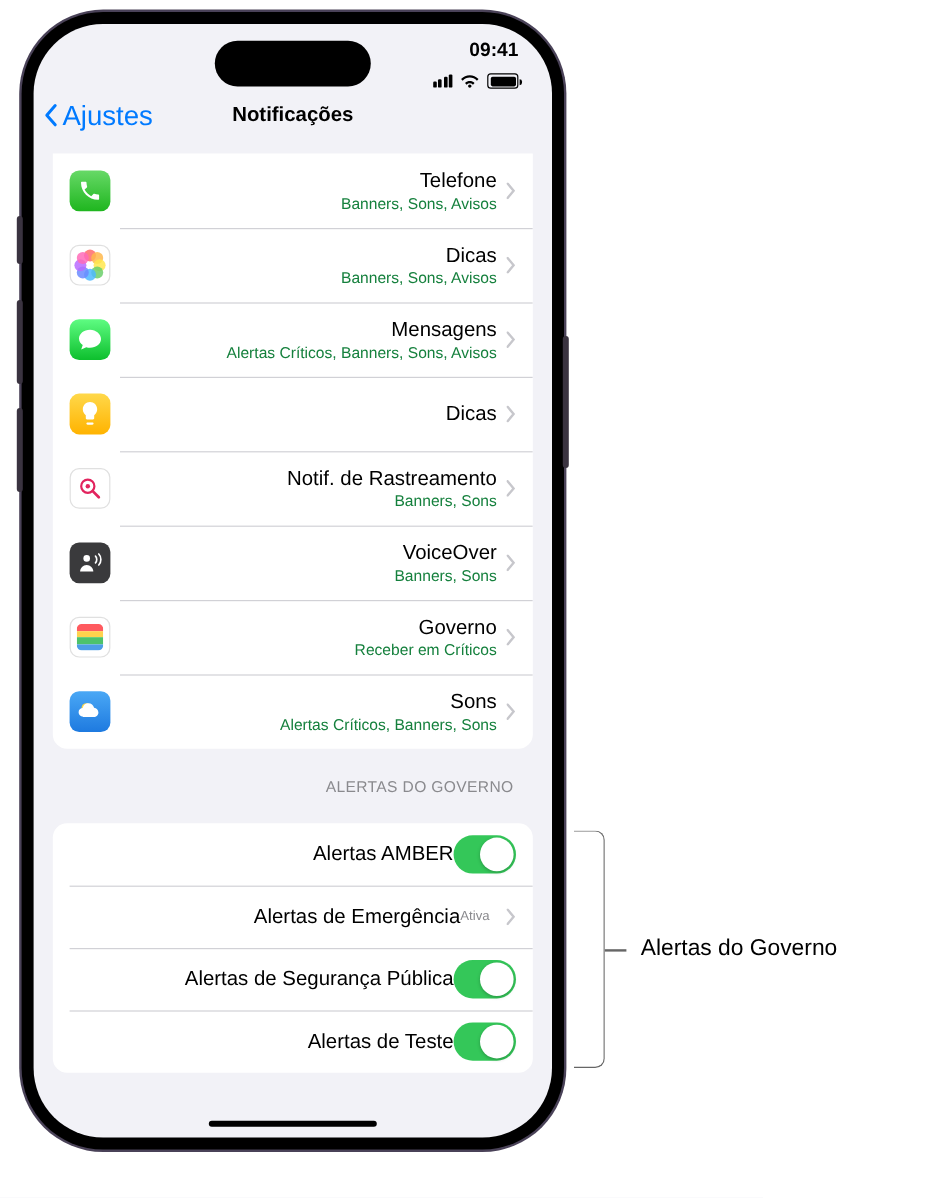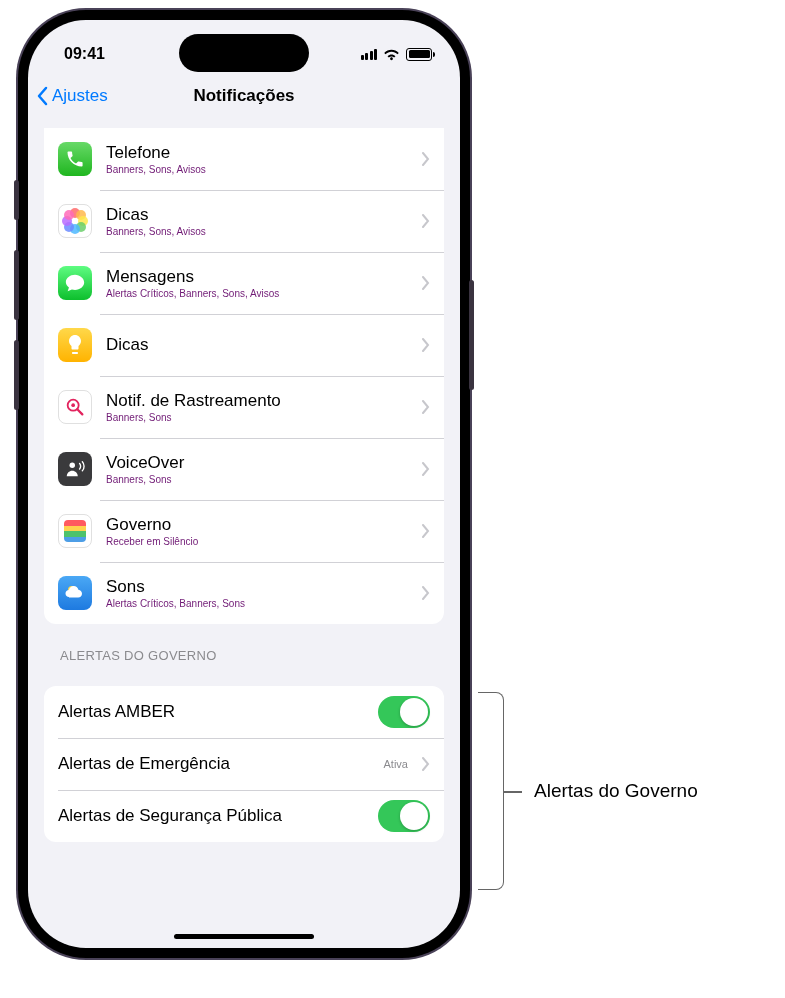--- a/index.html
+++ b/index.html
@@ -48,24 +48,25 @@
     width: 130px;
     height: 38px;
     background: #000;
     border-radius: 20px;
     z-index: 10;
   }
   .status-bar {
     height: 54px;
     display: flex;
     justify-content: space-between;
-    align-items: center;
+    align-items: flex-end;
     padding: 14px 28px 0 36px;
     font-size: 16px;
     font-weight: 600;
+    flex-direction: column;
   }
   .status-right { display: flex; align-items: center; gap: 6px; }
   .signal-bars { display: flex; align-items: flex-end; gap: 1.5px; }
   .signal-bars span { width: 3px; background: #000; border-radius: 1px; }
   .signal-bars span:nth-child(1){height:5px}
   .signal-bars span:nth-child(2){height:7px}
   .signal-bars span:nth-child(3){height:9px}
   .signal-bars span:nth-child(4){height:11px}
   .wifi-icon { width:17px; height:13px; }
   .battery {
@@ -75,28 +76,28 @@
   .battery::after { content:""; position:absolute; right:-3.5px; top:3.5px; width:2px; height:5px; background:#000; border-radius:0 2px 2px 0; }
   .battery-fill { background:#000; height:100%; width:100%; border-radius:1.5px; }
 
   .nav-bar {
     height: 44px;
     display: flex;
     align-items: center;
     position: relative;
     padding: 0 8px;
   }
-  .back-btn { display:flex; align-items:center; color:#007aff; font-size:17px; gap:4px; }
+  .back-btn { display:flex; align-items:center; color:#007aff; font-size:23px; gap:4px; }
   .back-chevron { width:12px; height:20px; }
   .nav-title {
     position:absolute; left:0; right:0; text-align:center;
     font-size:17px; font-weight:600; pointer-events:none;
   }
 
-  .content { padding: 0 16px 20px; }
+  .content { padding: 0 16px 20px; text-align: right; }
   .group {
     background: #fff;
     border-radius: 12px;
     overflow: hidden;
     margin-top: 16px;
   }
   .group.first { margin-top: 10px; border-top-left-radius:0; border-top-right-radius:0; }
   .section-header {
     font-size: 13px;
     color: #8a8a8e;
@@ -120,21 +121,21 @@
   }
   .group.alerts .row + .row::before { left:14px; }
   .app-icon {
     width: 34px; height: 34px; border-radius: 8px;
     margin-right: 14px; flex-shrink:0;
     display:flex; align-items:center; justify-content:center;
     font-size:18px; color:#fff;
   }
   .row-text { flex:1; min-width:0; }
   .row-title { font-size: 17px; color:#000; line-height:1.2; }
-  .row-sub { font-size: 10px; color:#701a75; margin-top:1px; }
+  .row-sub { font-size: 13px; color:#15803d; margin-top:1px; }
   .chevron { width:8px; height:14px; flex-shrink:0; margin-left:8px; }
   .detail-value { font-size:11px; color:#8a8a8e; margin-right:6px; }
 
   .toggle {
     width: 52px; height: 32px; background:#34c759; border-radius:16px;
     position:relative; flex-shrink:0;
   }
   .toggle::after {
     content:""; position:absolute; top:2px; right:2px;
     width:28px; height:28px; background:#fff; border-radius:50%;
@@ -345,21 +346,21 @@
           <div class="app-icon ic-wallet">
             <div class="wallet-inner">
               <span style="background:#ff5a5f"></span>
               <span style="background:#ffd24d"></span>
               <span style="background:#4dc26b"></span>
               <span style="background:#4d9ee6"></span>
             </div>
           </div>
           <div class="row-text">
             <div class="row-title">Governo</div>
-            <div class="row-sub">Receber em Silêncio</div>
+            <div class="row-sub">Receber em Críticos</div>
           </div>
           <svg class="chevron" viewBox="0 0 8 14">
               <path d="M1 1l5 6-5 6" stroke="#c7c7cc" stroke-width="2" fill="none" stroke-linecap="round"></path>
             </svg>
         </div>
 
         <div class="row">
           <div class="app-icon ic-weather">
             <svg width="24" height="24" viewBox="0 0 24 24">
                 <circle cx="9" cy="9" r="4" fill="#ffd94a"></circle>
@@ -398,20 +399,26 @@
             </svg>
         </div>
 
         <div class="row simple">
           <div class="row-text">
               <div class="row-title">Alertas de Segurança Pública</div>
             </div>
           <div class="toggle"></div>
         </div>
 
+        <div class="row simple">
+          <div class="row-text">
+              <div class="row-title">Alertas de Teste</div>
+            </div>
+          <div class="toggle"></div>
+        </div>
 
       </div>
 
     </div>
 
     <div class="home-indicator"></div>
   </div>
 </div>
 
 <div class="callout">

